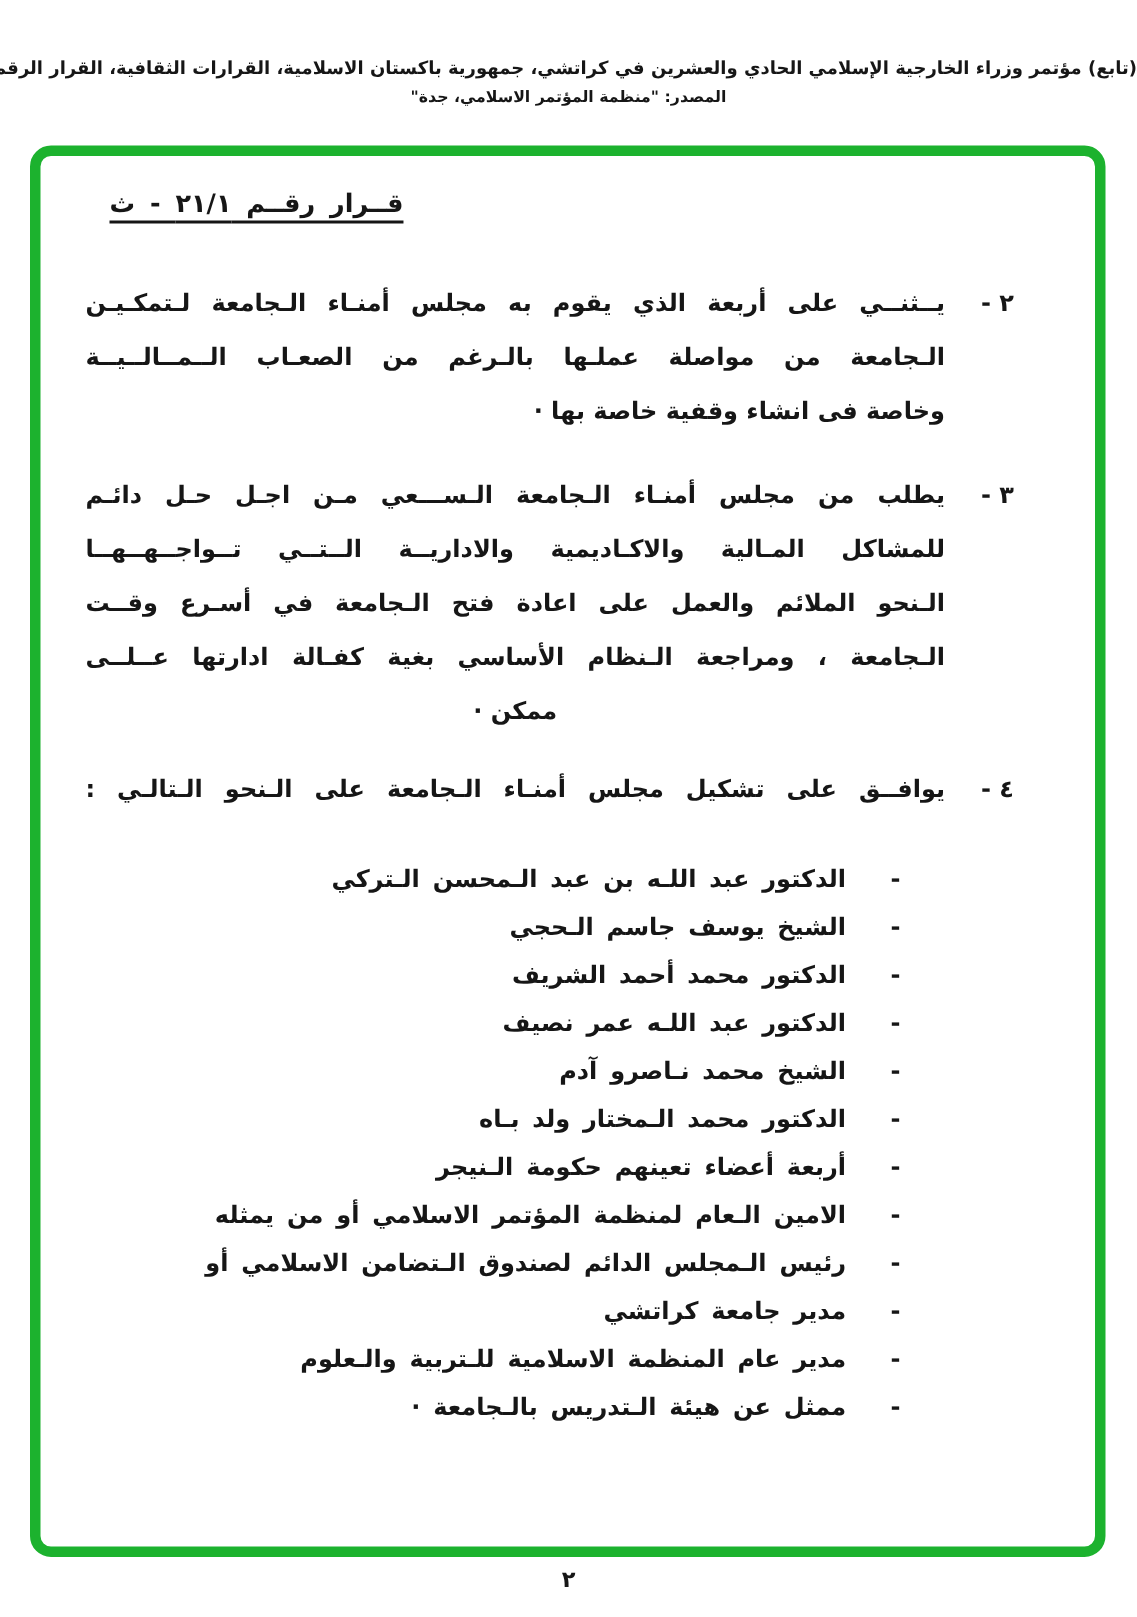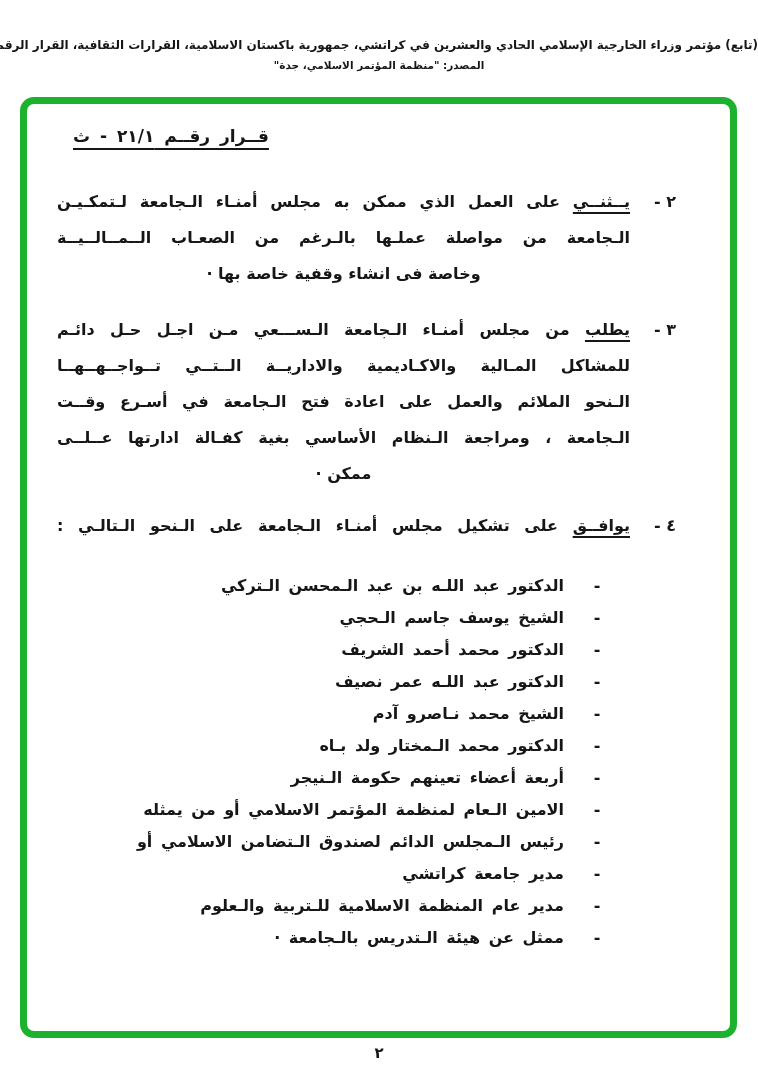--- a/index.html
+++ b/index.html
@@ -37,24 +37,23 @@
     text-decoration-thickness: 1.5px;
     word-spacing: 4px;
   }
 
   .items { margin-top: 32px; }
   .item { display: flex; margin-left: 0; margin-right: 28px; }
   .item .num { width: 36px; flex: 0 0 36px; font-size: 16px; font-weight: 700; line-height: 36px; text-align: right; }
   .item .body { flex: 1 1 auto; margin-right: 10px; font-size: 16px; font-weight: 700; line-height: 36px; }
 
   .jl { text-align: justify; text-align-last: justify; }
-  .cl { text-align: center; }
+  .cl { }
   .ll { text-align: center; }
   .lead {
-    text-decoration: underline;
     text-underline-offset: 5px;
     text-decoration-thickness: 1.5px;
   }
 
   .m-i2 { margin-bottom: 20px; }
   .m-i3 { margin-bottom: 16px; }
   .m-i4 { margin-bottom: 26px; }
 
   
   .blist { margin-right: 100px; }
@@ -83,21 +82,21 @@
 
     <div class="title-row">
       <span>قــرار رقــم ٢١/١ - ث</span>
     </div>
 
     <div class="items">
 
       <div class="item m-i2">
         <div class="num">٢ -</div>
         <div class="body">
-          <div class="jl"><span class="lead">يــثنــي</span><span> على العمل الذي ممكن به مجلس أمنـاء الـجامعة لـتمكـيـن</span></div>
+          <div class="jl"><span class="lead">يــثنــي</span><span> على أربعة الذي يقوم به مجلس أمنـاء الـجامعة لـتمكـيـن</span></div>
           <div class="jl">الـجامعة من مواصلة عملـها بالـرغم من الصعـاب الــمــالــيــة</div>
           <div class="cl">وخاصة فى انشاء وقفية خاصة بها ·</div>
         </div>
       </div>
 
       <div class="item m-i3">
         <div class="num">٣ -</div>
         <div class="body">
           <div class="jl"><span class="lead">يطلب</span><span> من مجلس أمنـاء الـجامعة الـســـعي مـن اجـل حـل دائـم</span></div>
           <div class="jl">للمشاكل المـالية والاكـاديمية والاداريــة الــتــي تــواجــهــهــا</div>

